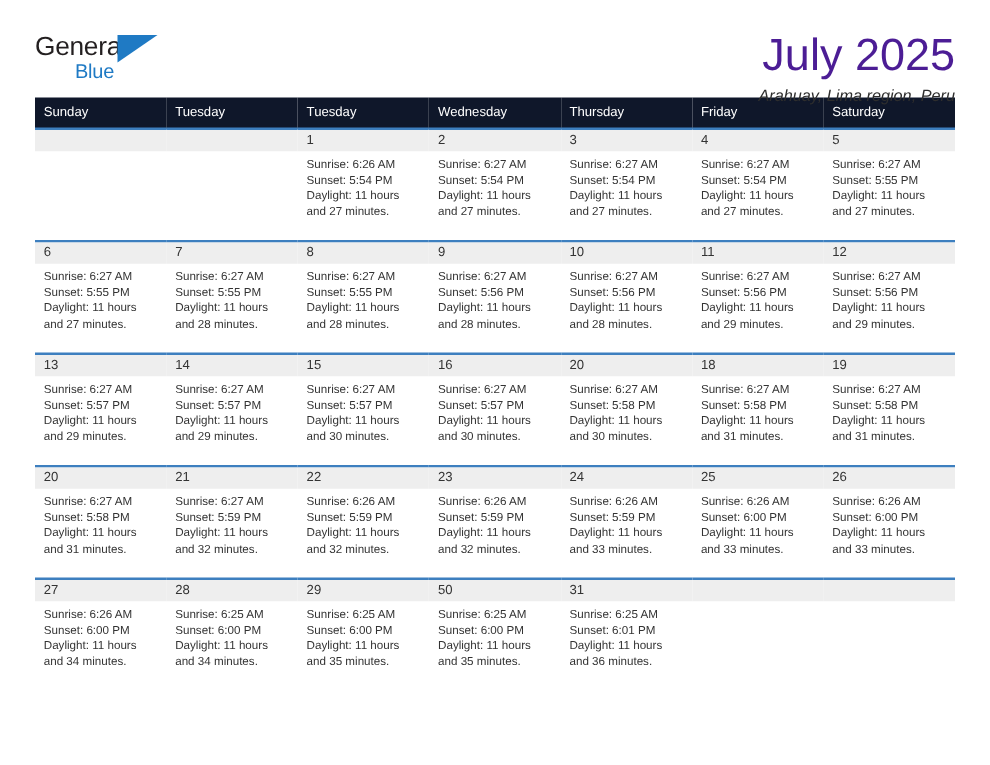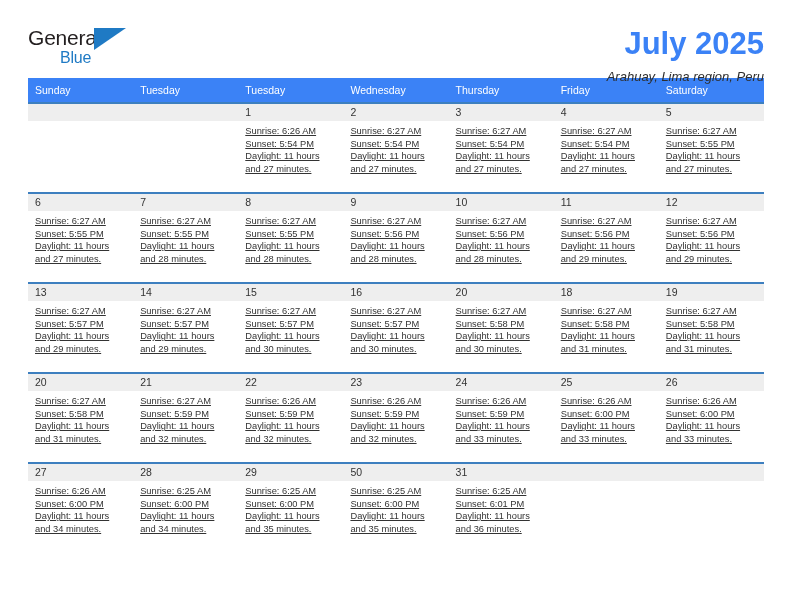--- a/index.html
+++ b/index.html
@@ -58,41 +58,41 @@
     height: 0;
     border-left: 32px solid #1f7ac4;
     border-bottom: 22px solid transparent;
   }
   .titlewrap {
     text-align: right;
     flex: 1 1 auto;
     padding-top: 2px;
   }
   .cal-title {
-    font-size: 31px;
-    color: #3b82f6;
-    font-weight: bold;
+    font-size: 36px;
+    color: #4c1d95;
+    font-weight: normal;
     line-height: 32px;
   }
   .cal-subtitle {
     font-size: 13px;
     color: #2e2e2e;
     line-height: 16px;
     margin-top: 9px;
     font-style: italic;
   }
 
   
   .calendar {
     width: 736px;
     border-collapse: collapse;
     table-layout: fixed;
   }
   .calendar th {
-    background: #3b82f6;
+    background: #0f172a;
     color: #ffffff;
     font-size: 10.5px;
     font-weight: normal;
     text-align: left;
     padding: 6px 0 6px 7px;
     height: 22px;
     border: none;
   }
   .calendar td {
     vertical-align: top;
@@ -109,21 +109,20 @@
     font-size: 10.5px;
     color: #333333;
     line-height: 15px;
   }
   td.empty .daynum-band { background: #eeeeee; }
   .details {
     padding: 4px 6px 0 7px;
     font-size: 9.3px;
     color: #333333;
     line-height: 12.6px;
-    text-decoration: underline;
   }
   .details div { white-space: nowrap; }
   .details .wrap2 { white-space: normal; }
 </style>
 </head>
 <body>
 
 <div class="page">
 
   <div class="topbar">

